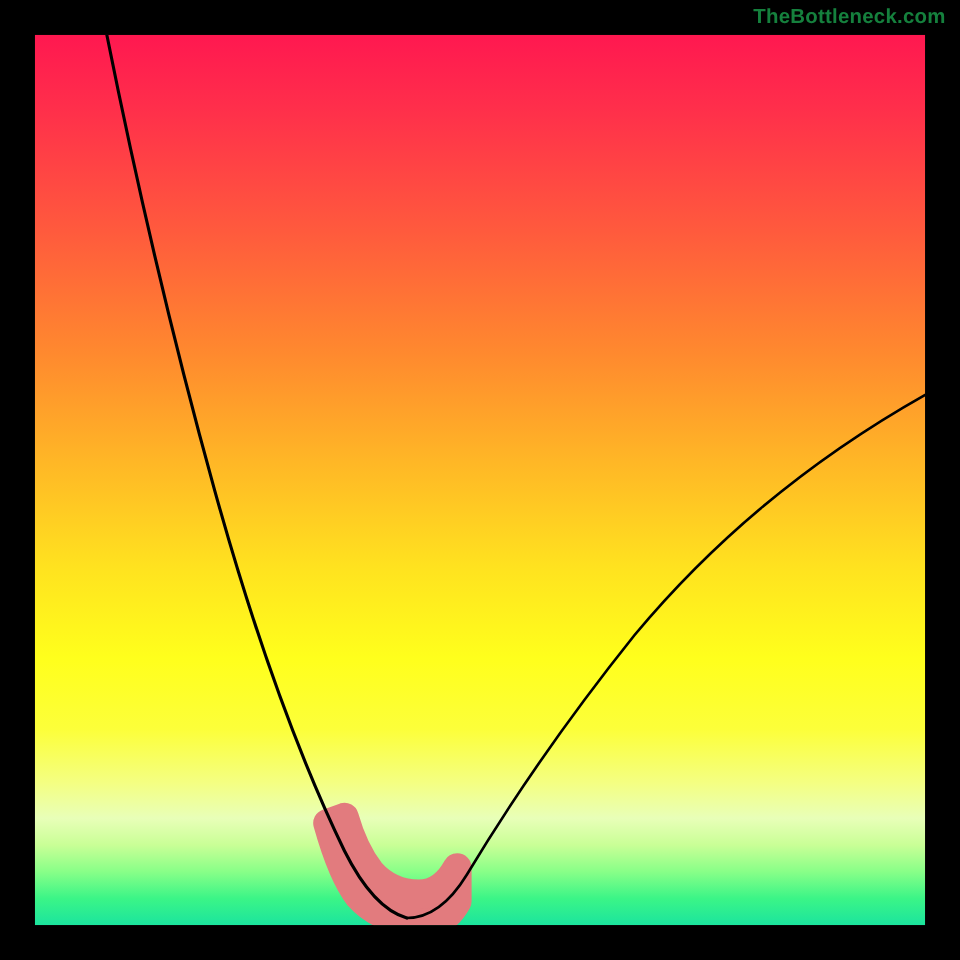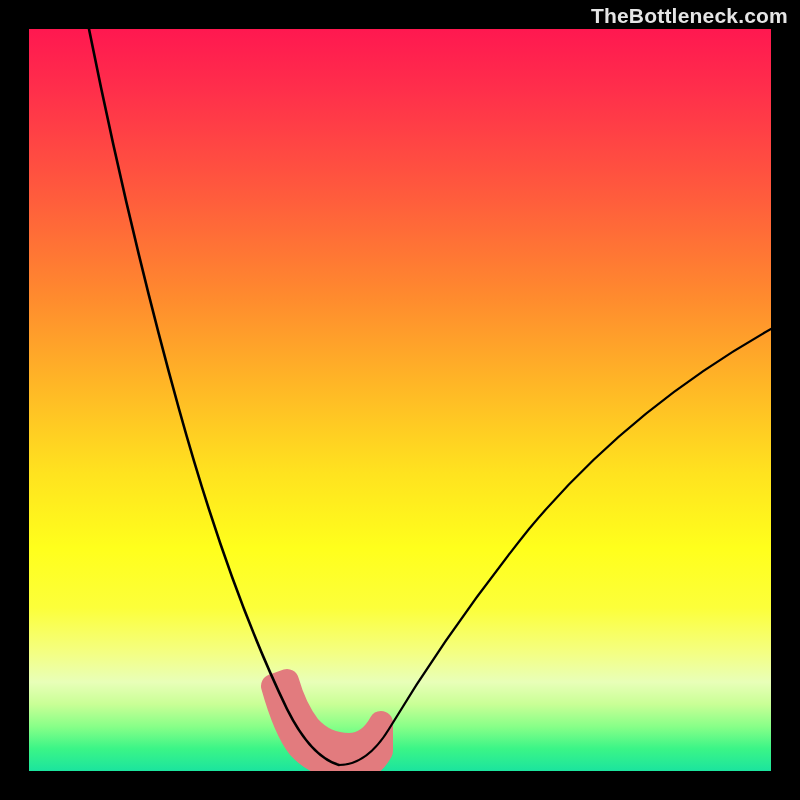--- a/index.html
+++ b/index.html
@@ -14,22 +14,22 @@
   .stage {
     position: relative;
     width: 800px;
     height: 800px;
     background: #000;
   }
   .attribution {
     position: absolute;
     top: 4px;
     right: 12px;
-    color: #e5e5e5;
-    font-size: 21px;
+    color: #15803d;
+    font-size: 17px;
     font-weight: 600;
     letter-spacing: 0.2px;
     z-index: 10;
   }
   .plot {
     position: absolute;
     left: 29px;
     top: 29px;
     width: 742px;
     height: 742px;

